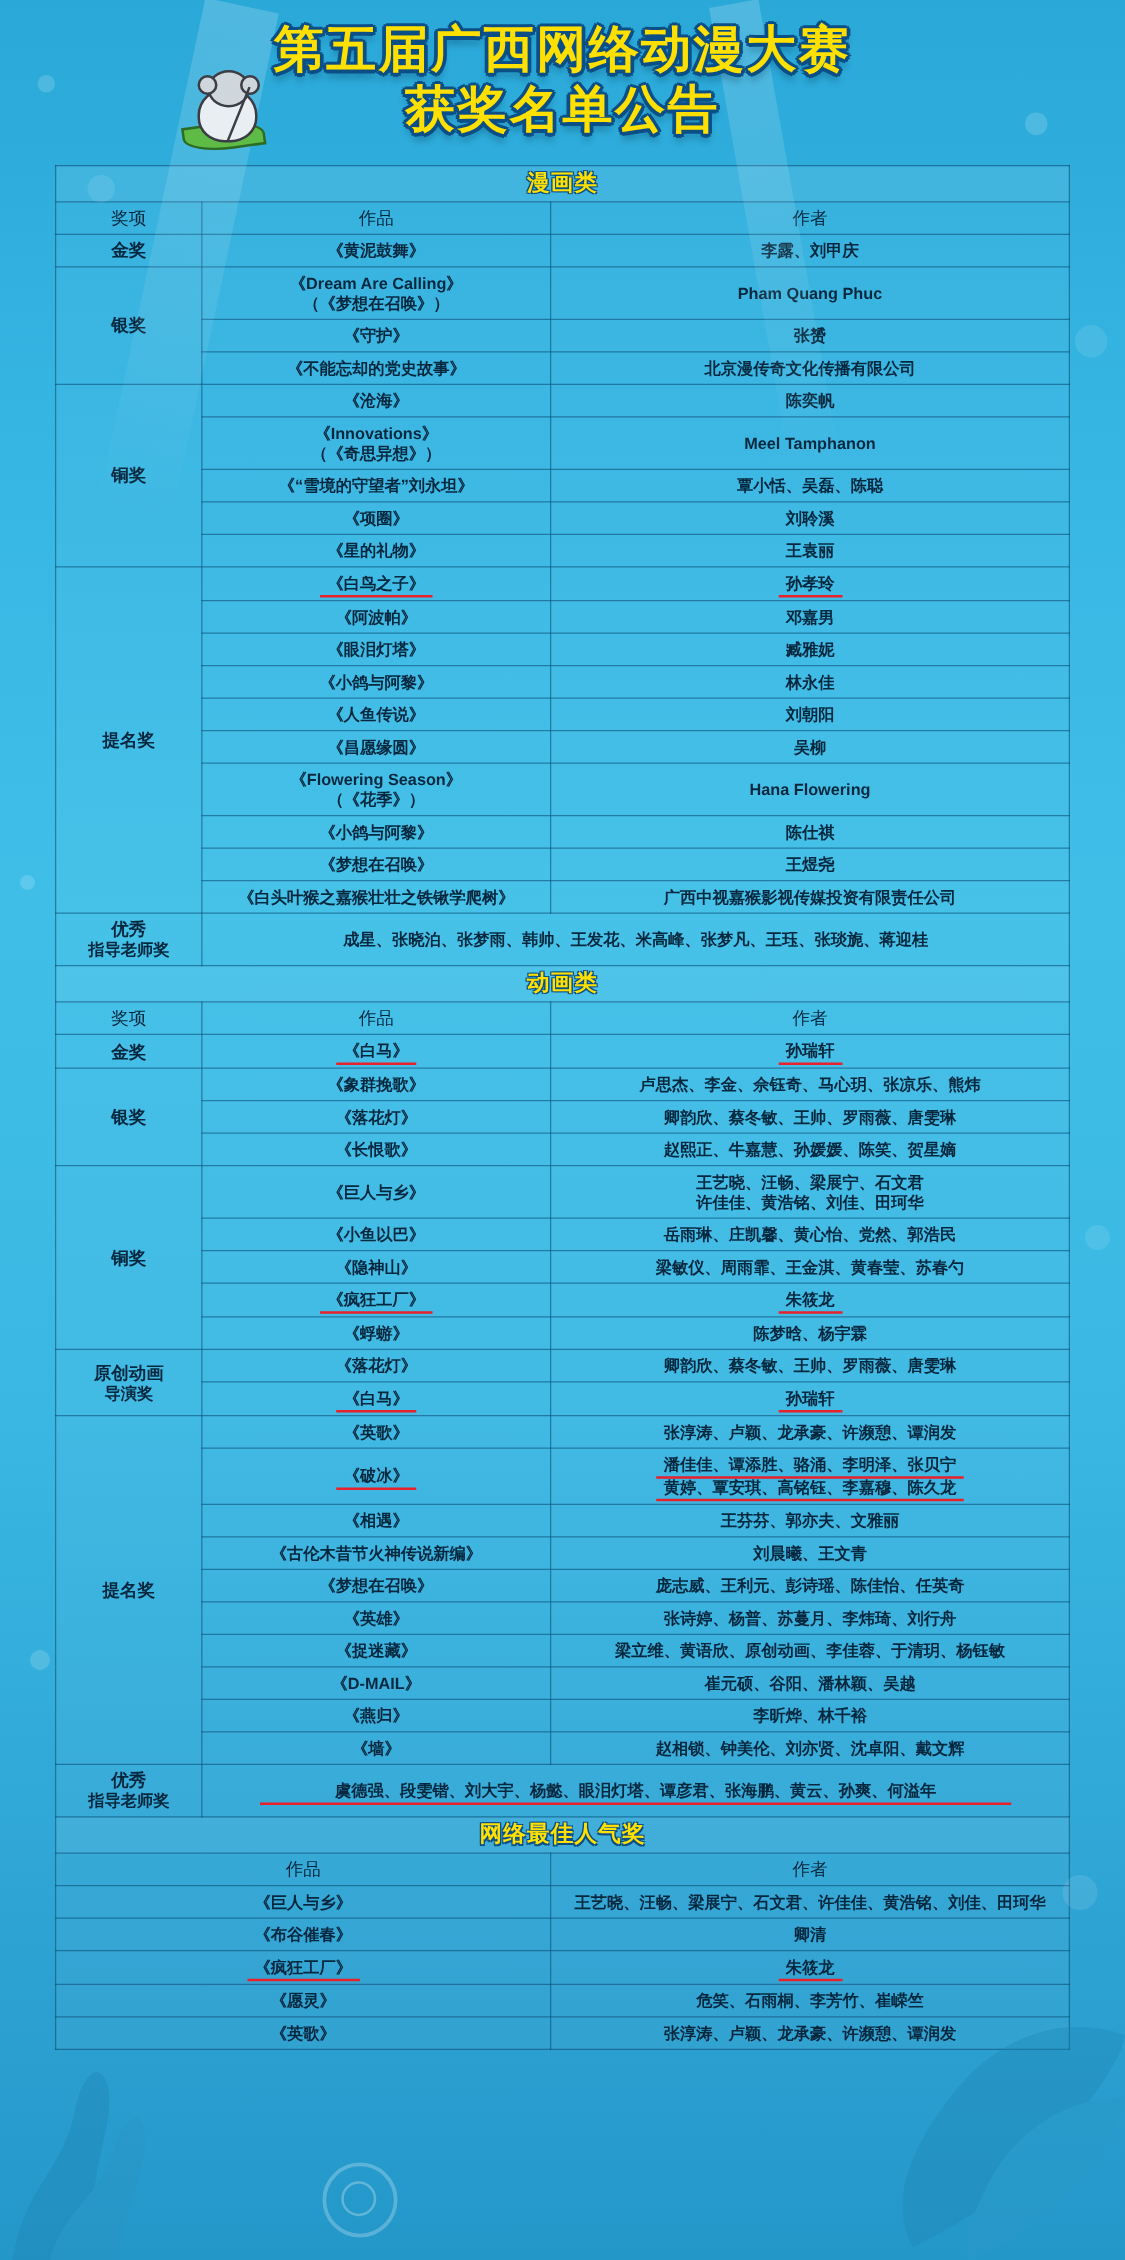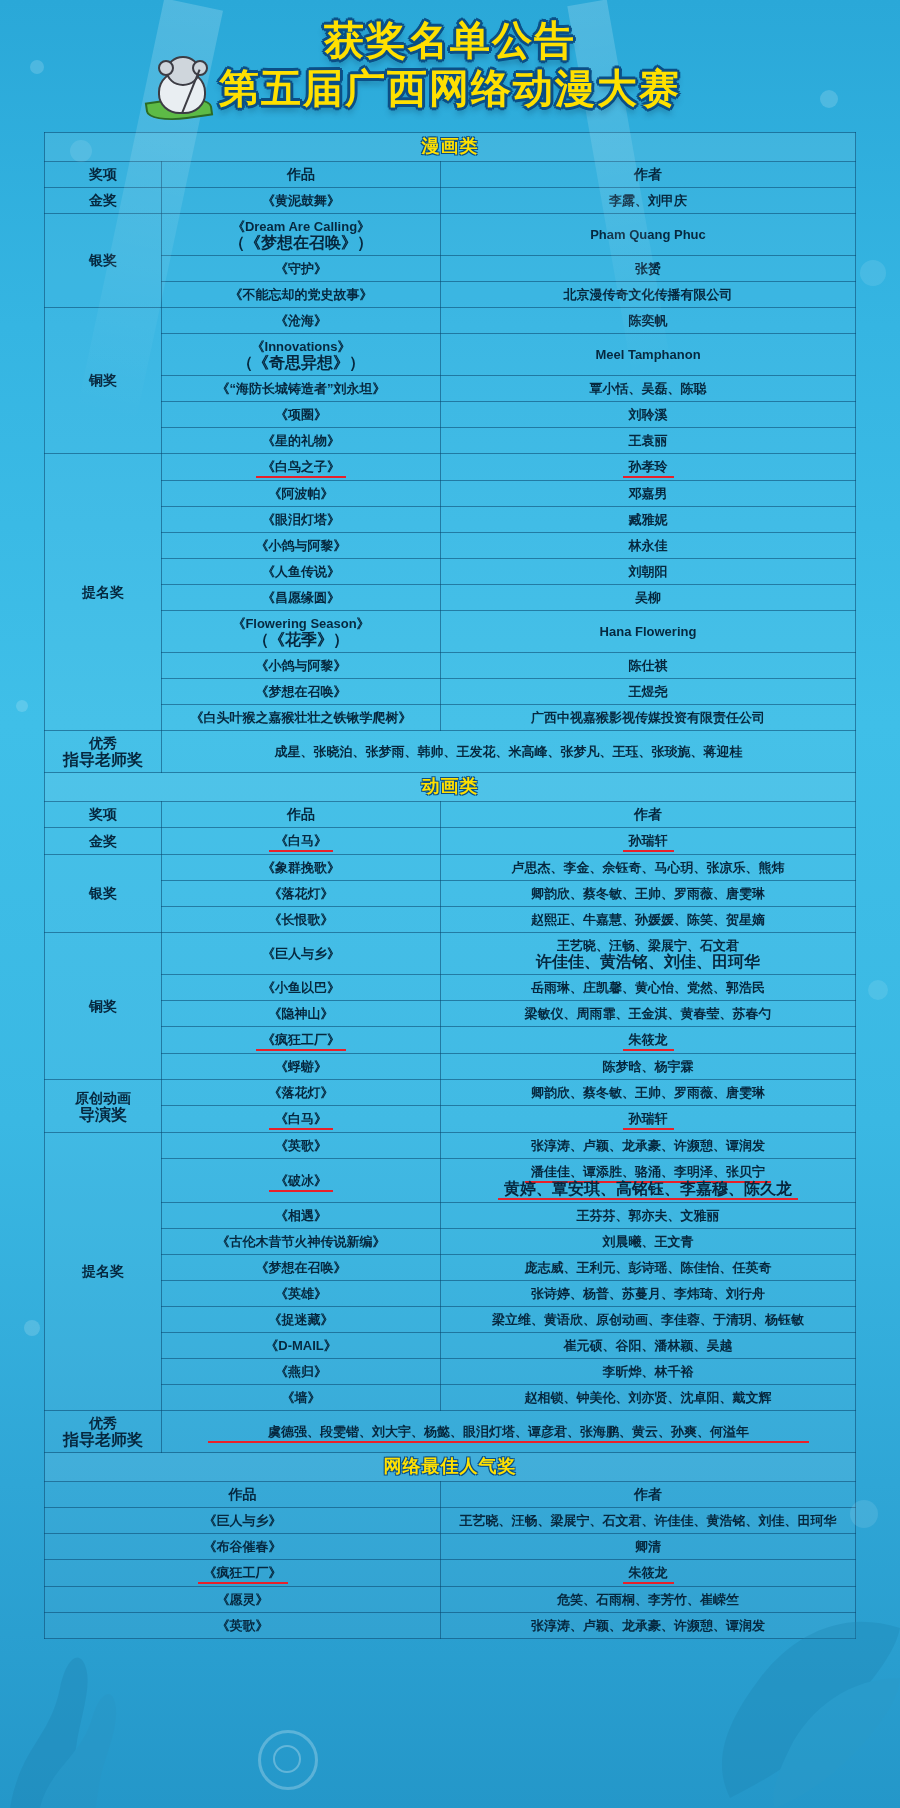--- a/index.html
+++ b/index.html
@@ -63,25 +63,25 @@
   }
   tr.section td{
     background:rgba(255,255,255,0.05);
     color:#ffe000;
     font-size:18px;
     font-weight:bold;
     letter-spacing:1px;
     padding:5px 0 6px 0;
     text-shadow:1px 1px 0 #0b4f86,-1px 1px 0 #0b4f86,1px -1px 0 #0b4f86,-1px -1px 0 #0b4f86;
   }
-  tr.colhead td{font-size:14px;font-weight:bold;}
+  tr.colhead td{font-size:14px;font-weight:normal;}
   td.award{width:108px;font-size:14px;}
   td.work{width:270px;}
   td.author{}
-  .sub{display:block;font-size:16px;line-height:16px;text-align:center;}
+  .sub{display:block;font-size:13px;line-height:16px;text-align:center;}
   .u{
     position:relative;
     display:inline-block;
     padding-bottom:1px;
   }
   .u:after{
     content:"";
     position:absolute;left:-6px;right:-6px;bottom:-2px;height:2px;background:#e8212a;
   }
   .u-wide:after{left:-60px;right:-60px;}
@@ -103,22 +103,22 @@
   <div class="bubble b2" style="left:70px;top:140px;width:22px;height:22px;"></div>
   <div class="bubble" style="left:820px;top:90px;width:18px;height:18px;"></div>
   <div class="bubble b2" style="left:860px;top:260px;width:26px;height:26px;"></div>
   <div class="bubble" style="left:16px;top:700px;width:12px;height:12px;"></div>
   <div class="bubble b2" style="left:868px;top:980px;width:20px;height:20px;"></div>
   <div class="bubble" style="left:24px;top:1320px;width:16px;height:16px;"></div>
   <div class="bubble b2" style="left:850px;top:1500px;width:28px;height:28px;"></div>
 
   <div class="header">
     <div class="title-wrap">
+      <div class="title-line title-1">第五届广西网络动漫大赛</div>
       <div class="title-line title-2">获奖名单公告</div>
-      <div class="title-line title-1">第五届广西网络动漫大赛</div>
     </div>
     <div class="mascot">
       <div class="leaf"></div>
       <div class="body"></div>
       <div class="head"></div>
       <div class="ear-l"></div>
       <div class="ear-r"></div>
       <div class="rod"></div>
     </div>
   </div>
@@ -155,21 +155,21 @@
           <tr>
             <td class="award" rowspan="5">铜奖</td>
             <td class="work">《沧海》</td>
             <td class="author">陈奕帆</td>
           </tr>
           <tr>
             <td class="work">《Innovations》<span class="sub">（《奇思异想》）</span></td>
             <td class="author">Meel Tamphanon</td>
           </tr>
           <tr>
-            <td class="work">《“海防长城铸造者”刘永坦》</td>
+            <td class="work">《“雪境的守望者”刘永坦》</td>
             <td class="author">覃小恬、吴磊、陈聪</td>
           </tr>
           <tr>
             <td class="work">《项圈》</td>
             <td class="author">刘聆溪</td>
           </tr>
           <tr>
             <td class="work">《星的礼物》</td>
             <td class="author">王袁丽</td>
           </tr>

